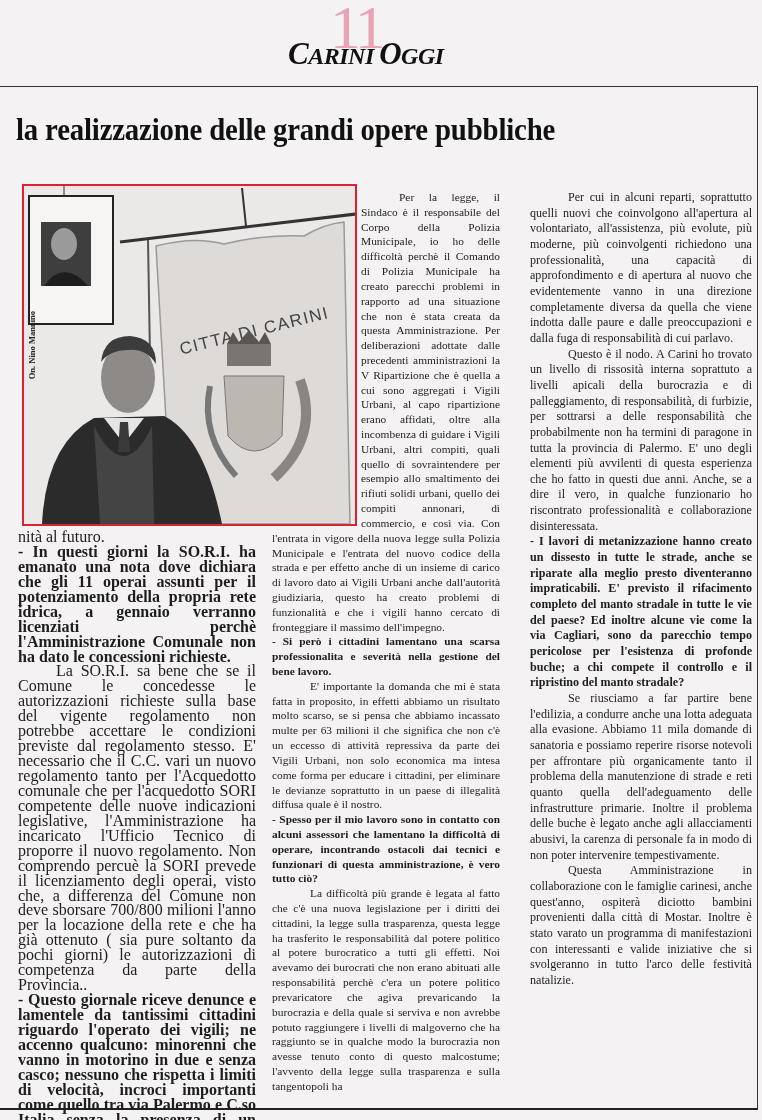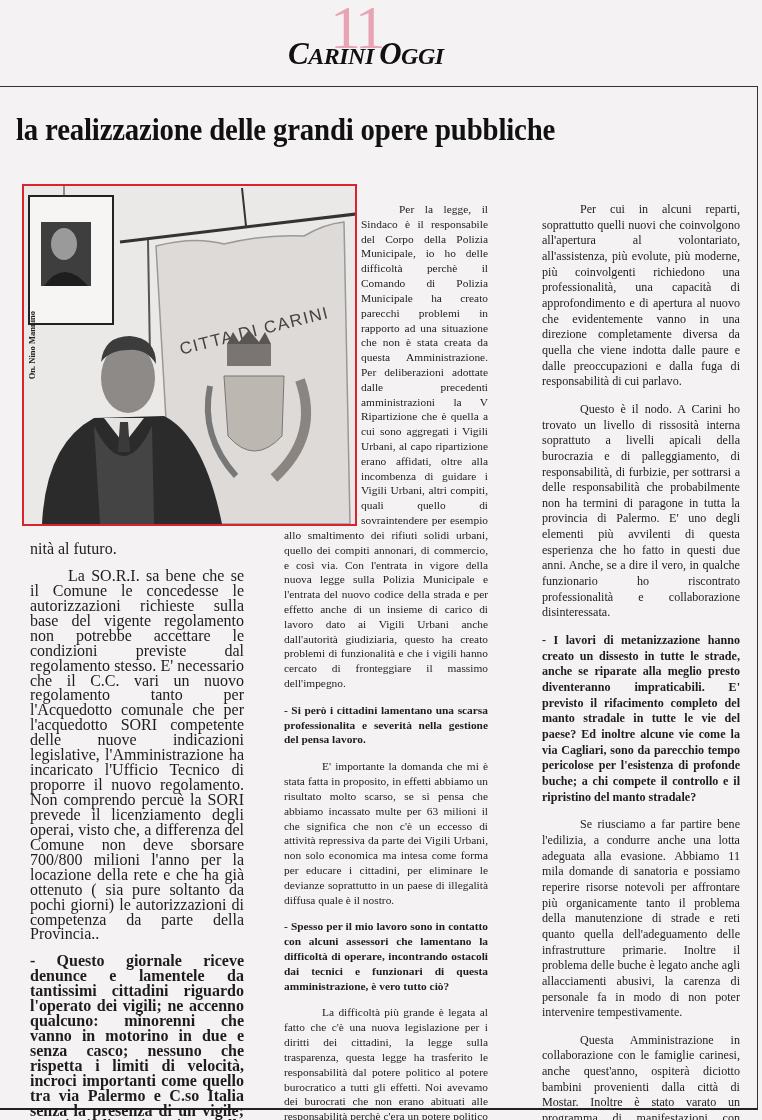--- a/index.html
+++ b/index.html
@@ -13,21 +13,21 @@
 
   .frame { position: absolute; left: 0; top: 86px; width: 758px; height: 1024px; border-top: 1.5px solid #333; border-right: 1.5px solid #333; border-bottom: 2px solid #222; }
 
   .headline { position: absolute; left: 16px; top: 112px; font-size: 31px; font-weight: bold; letter-spacing: -0.2px; color: #111; font-family: "Liberation Serif", serif; white-space: nowrap; transform: scaleX(0.93); transform-origin: left top; }
 
   .photo { position: absolute; left: 22px; top: 184px; width: 335px; height: 342px; border: 2px solid #d9232e; background: #e9e7e6; overflow: hidden; }
   .photo .caption { position: absolute; left: 3px; top: 125px; width: 14px; height: 140px; }
   .photo .caption span { position: absolute; left: 0; top: 0; transform: rotate(-90deg) translateX(-100%); transform-origin: left top; white-space: nowrap; font-size: 8.5px; font-weight: bold; color: #222; font-family: "Liberation Serif", serif; }
 
   .col { position: absolute; font-size: 12.1px; line-height: 15.65px; text-align: justify; color: #1d1d1d; font-family: "Liberation Serif", serif; }
-  .col p { margin: 12px; }
+  .col p { margin: 0; }
   .col p.q { font-weight: bold; }
   .col p.ind { text-indent: 38px; }
   .col1 { left: 18px; top: 530px; width: 238px; }
   .col2 { left: 272px; top: 190px; width: 228px; }
   .col2 .wrap { float: left; width: 89px; height: 332px; }
   .col3 { left: 530px; top: 190px; width: 222px; }
 </style>
 </head>
 <body>
 
@@ -77,29 +77,30 @@
       <path d="M77 176 Q80 150 106 150 Q132 152 132 178 Q122 162 104 164 Q86 164 77 176 Z" fill="#3c3c3c"></path>
     </g>
   </svg>
   <div class="caption">
       <span>On. Nino Mannino</span>
     </div>
 </div>
 
 <div class="col col1" style="font-size: 16px; line-height: 14.93px;">
   <p>nità al futuro.</p>
+  <p class="q">- In questi giorni la SO.R.I. ha emanato una nota dove dichiara che gli  11 operai assunti  per  il  potenziamento della propria rete idrica,  a gennaio verranno licenziati  perchè l'Amministrazione Comunale non ha dato le concessioni richieste.</p>
   <p class="ind">La  SO.R.I. sa bene che se il Comune le concedesse le autorizzazioni richieste sulla base del vigente regolamento non potrebbe accettare le condizioni previste dal regolamento stesso. E' necessario che il C.C. vari un nuovo regolamento tanto per l'Acquedotto comunale che per l'acquedotto SORI competente delle nuove indicazioni legislative, l'Amministrazione ha incaricato l'Ufficio Tecnico di proporre il nuovo regolamento. Non comprendo percuè la SORI prevede il licenziamento degli operai, visto che, a differenza del Comune non deve sborsare 700/800 milioni l'anno per la locazione della rete e che ha già   ottenuto ( sia pure soltanto da pochi giorni) le autorizzazioni di competenza da parte della Provincia..</p>
   <p class="q">- Questo giornale riceve denunce e lamentele da tantissimi cittadini riguardo l'operato dei vigili; ne accenno qualcuno: minorenni che vanno in motorino in due e senza casco; nessuno che rispetta i limiti di velocità, incroci importanti come quello tra via Palermo e C.so  Italia senza la presenza di un vigile; marciapiedi invasi dalle macchine e quando va bene da merce varia esposta dai vari negozianti non rispettosi delle leggi.</p>
   <p class="q">I cittadini si chiedono come è possibile presentare una Carini turistica e civile se non esiste un minimo di educazione alla legalità.  Chi coordina i lavori dei Vigili Urbani, chi   stabilisce come intervenire?</p>
 </div>
 
 <div class="col col2" style="font-size: 11.4px; line-height: 14.81px;">
   <div class="wrap"></div>
   <p class="ind">Per la legge, il Sindaco è il responsabile del Corpo della Polizia Municipale, io ho delle difficoltà perchè il Comando di Polizia Municipale ha creato parecchi problemi in rapporto ad una situazione che non è stata creata da questa Amministrazione. Per deliberazioni adottate dalle precedenti amministrazioni la V Ripartizione che è quella a cui sono aggregati i Vigili Urbani, al capo ripartizione erano affidati, oltre alla incombenza di guidare i Vigili Urbani, altri compiti,   quali   quello   di sovraintendere per esempio allo smaltimento dei rifiuti solidi urbani, quello dei compiti annonari, di commercio, e così via. Con l'entrata in vigore della nuova legge sulla Polizia Municipale e l'entrata del nuovo codice della strada e  per effetto anche di un insieme di carico di lavoro dato ai  Vigili Urbani anche dall'autorità giudiziaria, questo ha creato problemi di funzionalità e che i vigili hanno cercato di fronteggiare il massimo dell'impegno.</p>
-  <p class="q">- Si però i cittadini lamentano una scarsa professionalita  e severità nella gestione del pensa lavoro.</p>
+  <p class="q">- Si però i cittadini lamentano una scarsa professionalita  e severità nella gestione del bene lavoro.</p>
   <p class="ind">E' importante la domanda che mi è stata fatta in proposito, in effetti abbiamo un risultato molto scarso, se si pensa che abbiamo incassato multe per 63 milioni il che significa che non c'è un eccesso di attività repressiva da parte dei Vigili Urbani, non solo economica ma intesa come forma per educare i cittadini, per eliminare le devianze soprattutto in un paese di illegalità diffusa quale è il nostro.</p>
   <p class="q">- Spesso per il mio lavoro sono in contatto con alcuni assessori che lamentano la difficoltà di operare, incontrando ostacoli dai tecnici e funzionari di questa amministrazione, è vero tutto ciò?</p>
   <p class="ind">La difficoltà più grande è legata al fatto che c'è una nuova legislazione per i diritti dei cittadini, la legge sulla trasparenza, questa legge ha trasferito le responsabilità dal potere politico al potere burocratico a tutti gli effetti. Noi avevamo dei burocrati che non erano abituati alle responsabilità perchè c'era un potere politico prevaricatore che agiva prevaricando la burocrazia e della quale si serviva e non avrebbe potuto raggiungere i livelli di malgoverno che ha raggiunto se in qualche modo la burocrazia non avesse tenuto conto di questo malcostume; l'avvento della legge sulla trasparenza e sulla tangentopoli  ha</p>
 </div>
 
 <div class="col col3">
   <p class="ind">Per cui in alcuni reparti, soprattutto quelli nuovi che coinvolgono all'apertura al volontariato, all'assistenza, più evolute, più moderne, più coinvolgenti richiedono una professionalità, una capacità di approfondimento e di apertura al nuovo che evidentemente vanno in una direzione completamente diversa da quella che viene indotta dalle paure e dalle preoccupazioni e dalla fuga di responsabilità di cui parlavo.</p>
   <p class="ind">Questo è il nodo. A Carini ho trovato un livello di rissosità interna soprattuto a livelli apicali della burocrazia e di palleggiamento, di responsabilità, di furbizie, per sottrarsi a delle responsabilità che probabilmente non ha termini di paragone in tutta la provincia di Palermo. E' uno degli elementi più avvilenti di questa esperienza che ho fatto in questi due anni. Anche, se a dire il vero, in qualche funzionario ho riscontrato professionalità e collaborazione disinteressata.</p>
   <p class="q">- I lavori di metanizzazione hanno creato un dissesto in tutte le strade, anche se riparate alla meglio presto diventeranno impraticabili. E' previsto il rifacimento completo del manto stradale in tutte le vie del paese? Ed inoltre alcune vie come la via Cagliari, sono da parecchio tempo pericolose per l'esistenza di profonde buche; a chi compete il controllo e il ripristino del manto stradale?</p>
   <p class="ind">Se riusciamo a far partire bene l'edilizia, a condurre anche una lotta adeguata alla evasione. Abbiamo 11 mila domande di sanatoria e  possiamo reperire risorse notevoli per affrontare più organicamente tanto il problema della manutenzione di strade e reti quanto quella dell'adeguamento delle infrastrutture primarie. Inoltre il problema delle buche è legato anche agli allacciamenti abusivi, la carenza di personale fa in modo di non poter  intervenire tempestivamente.</p>

